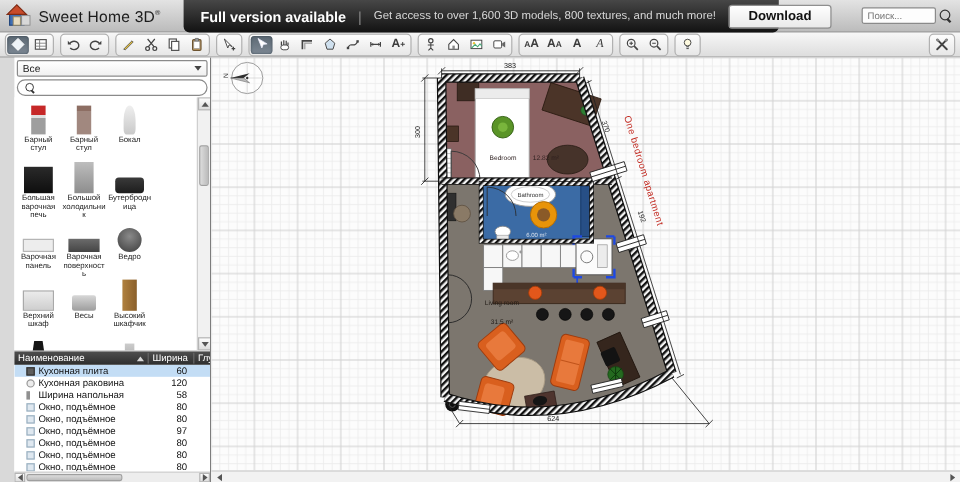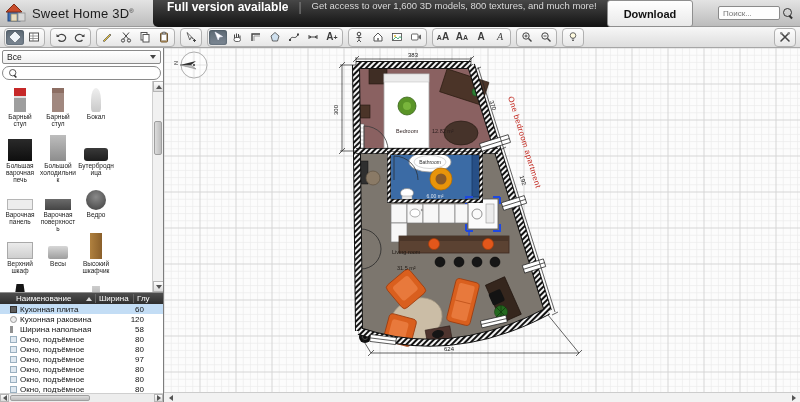--- a/index.html
+++ b/index.html
@@ -17,21 +17,21 @@
     border-bottom:1px solid #9a9a9a;
   }
   .logo { position:absolute; left:5px; top:2px; display:flex; align-items:center; gap:5px; }
   .logo-house { width:22px; height:22px; }
   .logo-title { font-size:13px; color:#1c1c1c; letter-spacing:.2px; }
   .logo-title sup { font-size:6px; }
   .promo {
     position:absolute; left:153px; top:0; width:496px; height:27px;
     background:linear-gradient(#474747,#121212);
     border-radius:0 0 5px 5px;
-    display:flex; padding:0 4px 0 14px; gap:10px;
+    display:flex; align-items:center; padding:0 4px 0 14px; gap:10px;
   }
   .promo-strong { color:#fff; font-weight:bold; font-size:12px; white-space:nowrap; }
   .promo-sep { color:#888; font-size:12px; }
   .promo-text { color:#d8d8d8; font-size:9.5px; white-space:nowrap; flex:1; }
   .download-btn {
     background:linear-gradient(#ffffff,#e9e9e9); color:#111;
     border:1px solid #8f8f8f; border-radius:3px;
     font-weight:bold; font-size:11px; padding:3px 16px; cursor:pointer; white-space:nowrap;
   }
   .top-search { position:absolute; right:6px; top:6px; display:flex; align-items:center; gap:3px; }
@@ -62,21 +62,21 @@
   .tbtn svg { display:block; }
   .tb-spacer { flex:1; }
   .glyph-a-sm { font-size:7px; font-weight:bold; }
   .glyph-a-lg { font-size:10px; font-weight:bold; }
   .glyph-italic { font-size:10px; font-style:italic; font-family:"Liberation Serif",serif; }
   .glyph-bold { font-size:10px; font-weight:bold; }
   
   .main { display:flex; height:354px; }
   .sidebar {
     width:164px; background:#fff; border-right:1px solid #7d7d7d;
-    display:flex; flex-direction:column;
+    display:flex; flex-direction:column;margin-left:12px;
   }
   .cat-controls { padding:2px 2px 1px 2px; }
   .combo {
     height:14px; border:1px solid #8a8a8a; border-radius:2px; background:linear-gradient(#fff,#f0f0f0);
     display:flex; align-items:center; font-size:8.5px; padding:0 4px; color:#222; cursor:pointer;
   }
   .combo-arrow { margin-left:auto; width:0; height:0; border-left:3px solid transparent; border-right:3px solid transparent; border-top:4px solid #444; }
   .cat-search {
     margin-top:2px; height:14px; border:1px solid #8a8a8a; border-radius:8px; background:#fff;
     display:flex; align-items:center; gap:3px; padding:0 5px;
@@ -113,21 +113,21 @@
   .tri-down { width:0;height:0;border-left:3px solid transparent;border-right:3px solid transparent;border-top:4px solid #555; }
   .tri-left { width:0;height:0;border-top:3px solid transparent;border-bottom:3px solid transparent;border-right:4px solid #555; }
   .tri-right { width:0;height:0;border-top:3px solid transparent;border-bottom:3px solid transparent;border-left:4px solid #555; }
   .vs-thumb { position:absolute; left:1px; top:40px; width:8px; height:34px; background:linear-gradient(90deg,#dcdcdc,#bdbdbd); border:1px solid #9f9f9f; border-radius:2px; cursor:grab; }
   
   .furn-table { height:110px; border-top:1px solid #8f8f8f; font-size:8px; display:flex; flex-direction:column; background:#fff; }
   .ft-head {
     height:11px; background:linear-gradient(#4e4e4e,#2e2e2e); color:#fff;
     display:flex; align-items:center; flex:none; cursor:pointer;
   }
-  .ft-col-name { width:96px; padding-left:16px; display:flex; align-items:center; gap:2px; border-right:1px solid #666;text-align:center; }
+  .ft-col-name { width:112px; padding-left:3px; display:flex; align-items:center; gap:2px; border-right:1px solid #666;text-align:center; }
   .ft-col-width { width:38px; padding-left:3px; border-right:1px solid #666; }
   .ft-col-depth { flex:1; padding-left:3px; overflow:hidden; }
   .sort-tri { margin-left:auto; margin-right:3px; width:0;height:0;border-left:3px solid transparent;border-right:3px solid transparent;border-bottom:4px solid #d8d8d8; }
   .ft-rows { flex:1; overflow:hidden; }
   .frow { height:10px; display:flex; align-items:center; cursor:pointer; }
   .frow.sel { background:#c3ddf5; }
   .ri { width:7px; height:7px; margin:0 3px 0 10px; flex:none; }
   .ri-stove { background:#5d5d5d; border:1px solid #333; }
   .ri-sink { background:#ececec; border:1px solid #999; border-radius:50%; }
   .ri-lamp { width:3px; margin-right:7px; background:#909090; }

